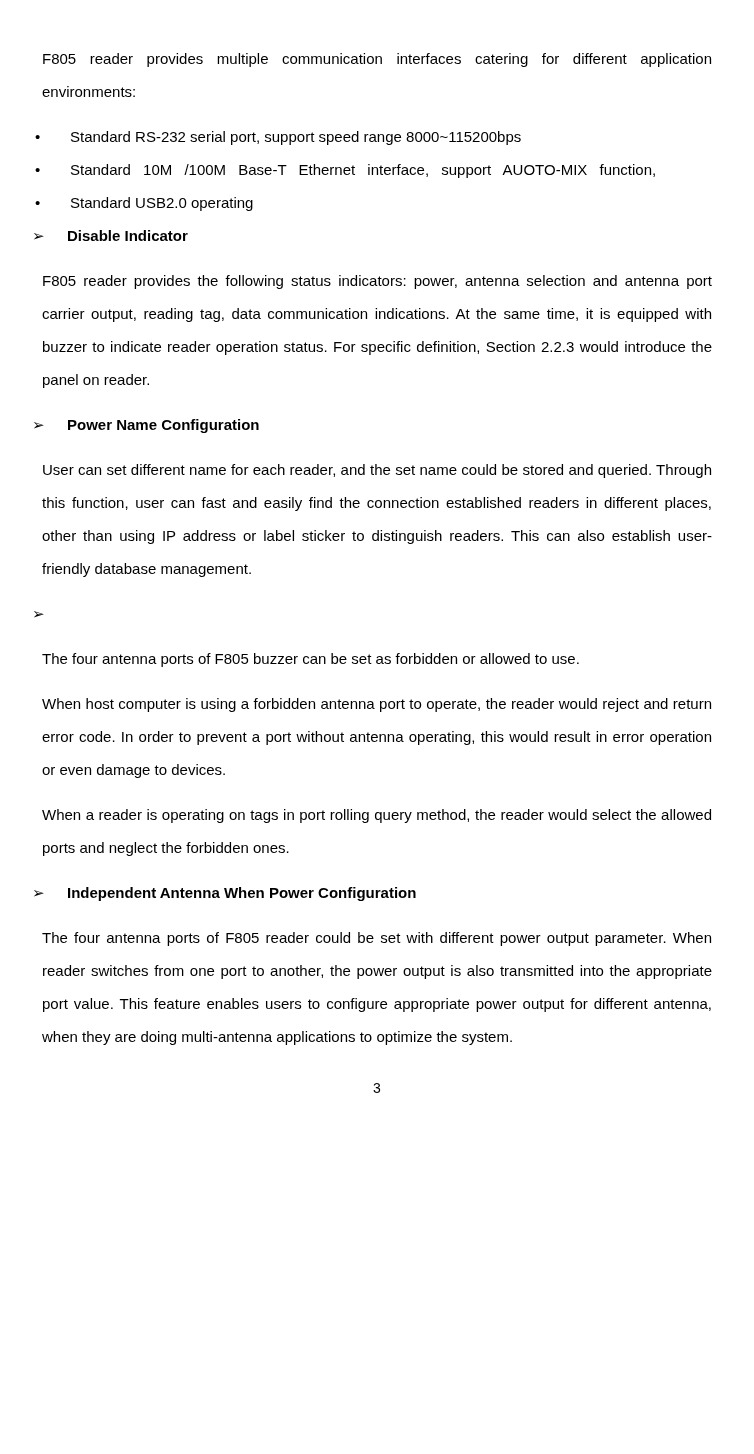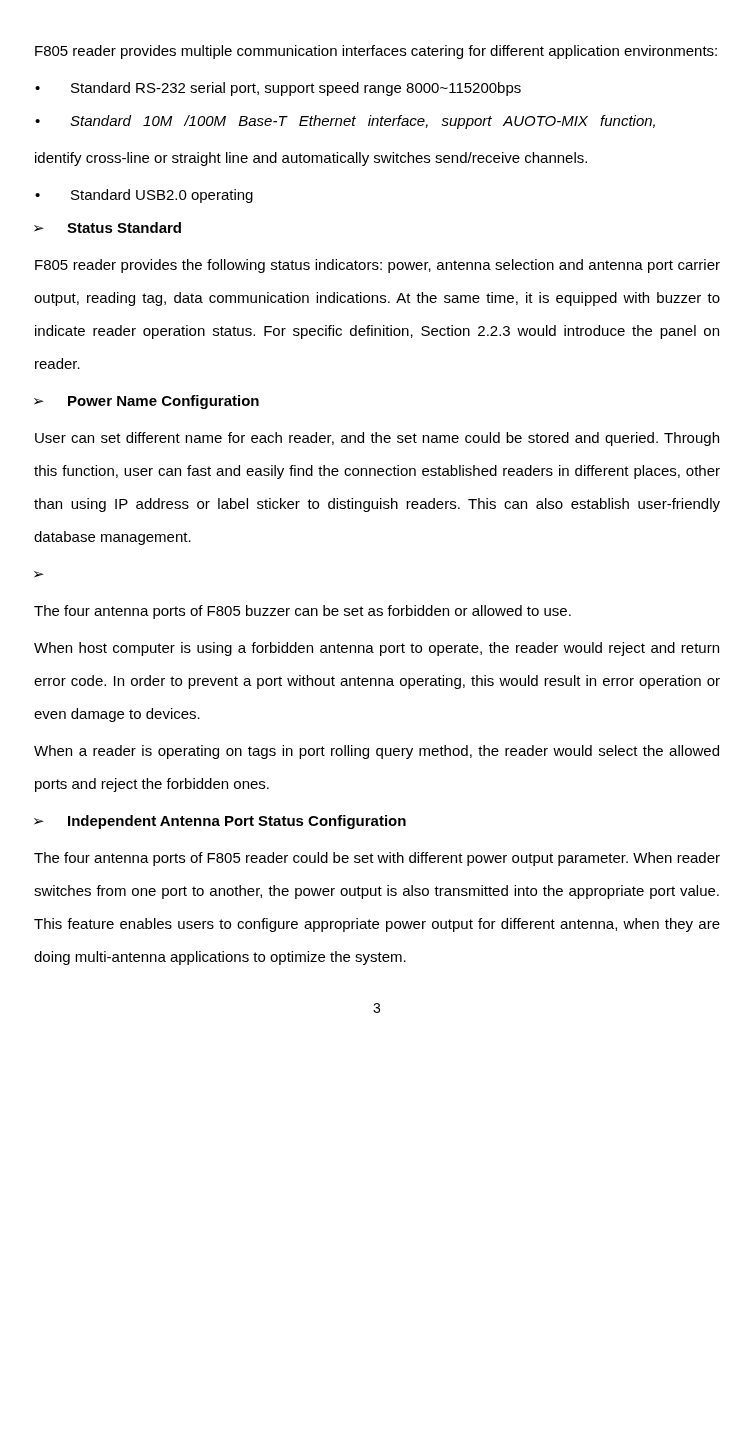--- a/index.html
+++ b/index.html
@@ -6,21 +6,21 @@
       font-family: Arial, sans-serif;
       font-size: 15px;
       line-height: 2.2;
       color: #000;
       margin: 0;
       padding: 30px 30px 20px 30px;
       width: 694px;
       text-align: justify;
     }
     p {
-      margin: 4px;
+      margin: 12px;
       text-align: justify;
     }
     .bullet-list {
       margin: 0;
       padding: 0;
     }
     .bullet-item {
       display: flex;
       margin: 0;
     }
@@ -49,62 +49,60 @@
     .arrow-text {
       font-weight: bold;
     }
     .page-number {
       text-align: center;
       margin-top: 20px;
       font-size: 14px;
     }
     .letter-spaced {
       word-spacing: 8px;
-      font-style: italic;
     }
   </style>
 </head>
 <body>
 
 <p>F805 reader provides multiple communication interfaces catering for different application environments:</p>
 
 <div class="bullet-list">
   <div class="bullet-item">
     <span class="bullet-marker">•</span>
     <span class="bullet-text">Standard RS-232 serial port, support speed range 8000~115200bps</span>
   </div>
   <div class="bullet-item">
     <span class="bullet-marker">•</span>
     <span class="bullet-text letter-spaced">Standard 10M /100M Base-T Ethernet interface, support AUOTO-MIX function,</span>
   </div>
-  <p class="bullet-continuation">identify cross-line or straight line and automatically switches send/receive channels.</p>
   <div class="bullet-item">
     <span class="bullet-marker">•</span>
     <span class="bullet-text">Standard USB2.0 operating</span>
   </div>
 </div>
 
 <div class="arrow-item">
   <span class="arrow-marker">➢</span>
-  <span class="arrow-text">Status Standard</span>
+  <span class="arrow-text">Disable Indicator</span>
 </div>
 <p>F805 reader provides the following status indicators: power, antenna selection and antenna port carrier output, reading tag, data communication indications. At the same time, it is equipped with buzzer to indicate reader operation status. For specific definition, Section 2.2.3 would introduce the panel on reader.</p>
 
 <div class="arrow-item">
   <span class="arrow-marker">➢</span>
   <span class="arrow-text">Power Name Configuration</span>
 </div>
 <p>User can set different name for each reader, and the set name could be stored and queried. Through this function, user can fast and easily find the connection established readers in different places, other than using IP address or label sticker to distinguish readers. This can also establish user-friendly database management.</p>
 
 <div class="arrow-item">
   <span class="arrow-marker">➢</span>
 </div>
 <p>The four antenna ports of F805 buzzer can be set as forbidden or allowed to use.</p>
 <p>When host computer is using a forbidden antenna port to operate, the reader would reject and return error code. In order to prevent a port without antenna operating, this would result in error operation or even damage to devices.</p>
-<p>When a reader is operating on tags in port rolling query method, the reader would select the allowed ports and reject the forbidden ones.</p>
+<p>When a reader is operating on tags in port rolling query method, the reader would select the allowed ports and neglect the forbidden ones.</p>
 
 <div class="arrow-item">
   <span class="arrow-marker">➢</span>
-  <span class="arrow-text">Independent Antenna Port Status Configuration</span>
+  <span class="arrow-text">Independent Antenna When Power Configuration</span>
 </div>
 <p>The four antenna ports of F805 reader could be set with different power output parameter. When reader switches from one port to another, the power output is also transmitted into the appropriate port value. This feature enables users to configure appropriate power output for different antenna, when they are doing multi-antenna applications to optimize the system.</p>
 
 <div class="page-number">3</div>
 
 </body></html>

